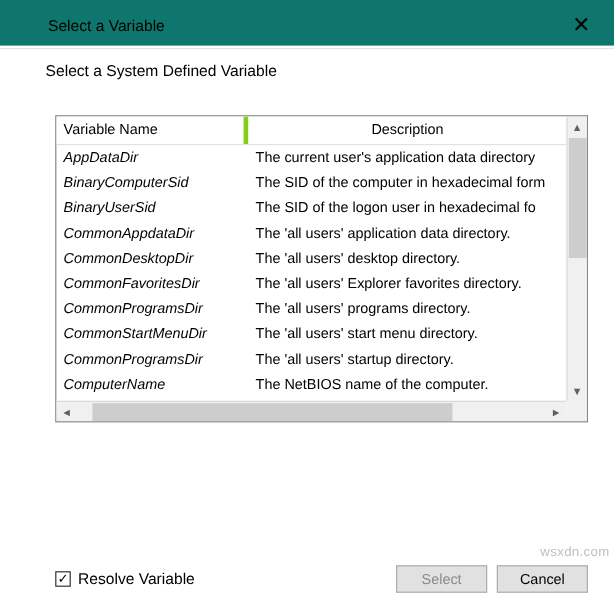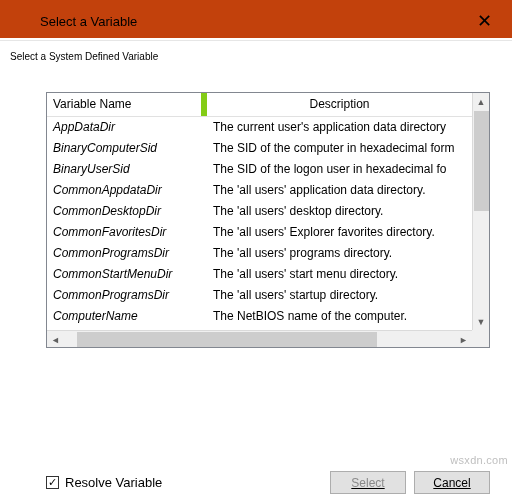--- a/index.html
+++ b/index.html
@@ -11,38 +11,38 @@
       width: 512px;
       height: 500px;
       overflow: hidden;
       position: relative;
     }
     .titlebar {
       display: flex;
       justify-content: space-between;
       align-items: center;
       padding: 8px 12px 4px 40px;
-      background: #c2410c;
+      background: #0f766e;
       gap: 32px;
     }
     .titlebar .title { font-size: 13px; }
     .titlebar .close-x {
       font-size: 18px;
       font-weight: 300;
       padding: 2px 8px;
       cursor: pointer;
       font-family: Arial, sans-serif;
     }
     .top-separator {
       border-top: 1px solid #e6e6e6;
       margin: 2px 0 0 0;
     }
     .subheading {
-      padding: 10px 0 0 10px;
-      font-size: 10px;
+      padding: 10px 0 0 38px;
+      font-size: 13px;
     }
     .content-area {
       padding: 30px 22px 0 46px;
     }
     .list-frame {
       border: 1px solid #828790;
       height: 256px;
       position: relative;
       overflow: hidden;
       background: #fff;
@@ -55,21 +55,21 @@
       overflow: hidden;
     }
     .list-header {
       display: flex;
       height: 24px;
       border-bottom: 1px solid #e1e1e1;
     }
     .col-name-h, .col-desc-h {
       padding: 4px 6px 3px 6px;
       font-size: 12px;
-      border-right: 6px solid #84cc16;
+      border-right: 4px solid #84cc16;
       background: #fff;
     }
     .col-name-h { width: 160px; flex: 0 0 160px; }
     .col-desc-h { flex: 1; border-right: none; text-align: center; }
     .rows { }
     .row {
       display: flex;
       height: 21px;
       line-height: 21px;
       white-space: nowrap;
@@ -157,21 +157,21 @@
       gap: 6px;
       font-size: 13px;
       cursor: pointer;
     }
     .checkbox-box {
       width: 13px; height: 13px;
       border: 1px solid #333;
       display: flex; align-items: center; justify-content: center;
       font-size: 11px;
     }
-    .btn-row { display: flex; gap: 8px; text-decoration: underline; }
+    .btn-row { display: flex; gap: 8px; }
     .btn {
       min-width: 76px;
       height: 23px;
       border: 1px solid #adadad;
       background: #e1e1e1;
       font-size: 12px;
       font-family: inherit;
       display: flex; align-items: center; justify-content: center;
       cursor: pointer;
     }

